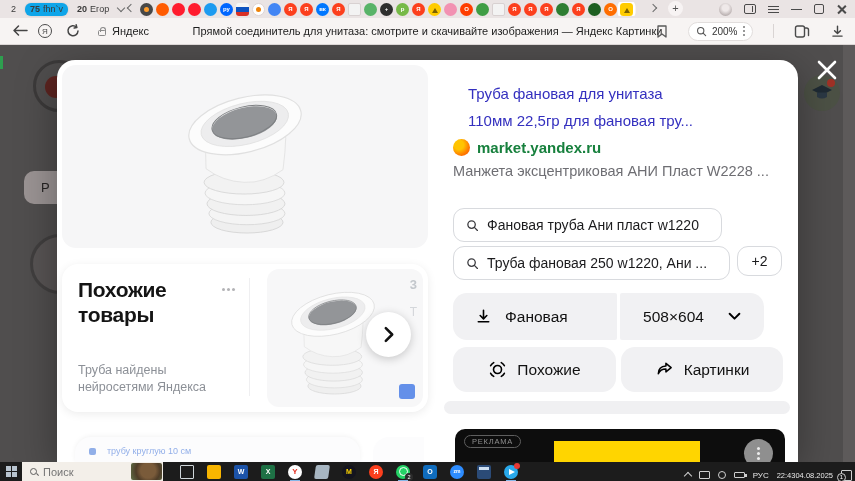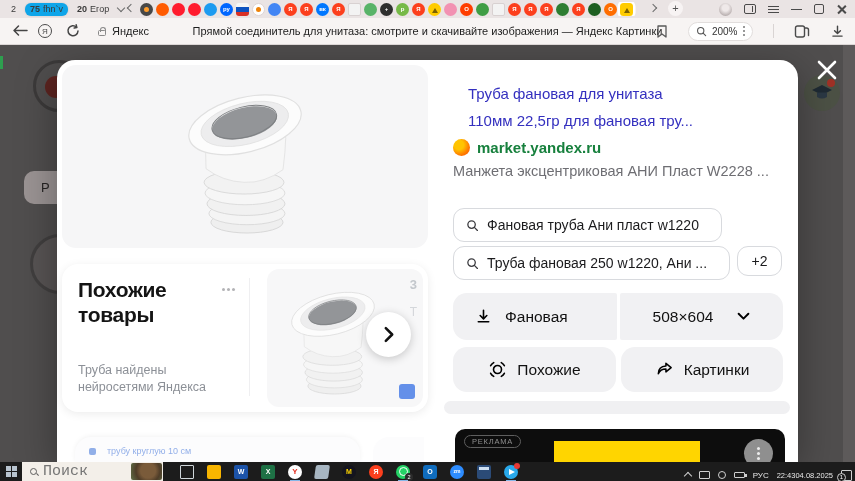--- a/index.html
+++ b/index.html
@@ -88,38 +88,38 @@
   .vsource{position:absolute;left:9px;top:79px;display:flex;align-items:center;gap:7px}
   .src-ico{width:17px;height:17px;border-radius:50%;background:radial-gradient(circle at 35% 35%,#ffc400 0 30%,#ff7a00 65%,#f04f00 100%)}
   .src-text{font-size:15px;font-weight:700;color:#17803d}
   .vdesc{position:absolute;left:9px;top:103px;width:334px;font-size:14.5px;color:#6e6e73;white-space:nowrap;overflow:hidden}
   .chip{position:absolute;height:30px;background:#fff;border:1px solid #d8dade;border-radius:11px;display:flex;align-items:center;gap:8px;padding:16px 12px;font-size:14px;color:#1b1b1d;white-space:nowrap;overflow:hidden}
   .chip1{left:9px;top:148px;width:269px}
   .chip2{left:9px;top:186px;width:277px}
   .chip-more{left:293px;top:186px;width:45px;justify-content:center;padding:0}
   .seg{position:absolute;top:233px;height:47px;background:#f1f1f3;display:flex;align-items:center;font-size:15.5px;color:#111}
   .seg-dl{left:9px;width:164px;border-radius:14px 2px 2px 14px;padding-left:22px;gap:13px}
-  .seg-res{left:176px;width:163px;border-radius:2px 14px 14px 2px;justify-content:center;gap:24px}
+  .seg-res{left:176px;width:144px;border-radius:2px 14px 14px 2px;justify-content:center;gap:24px}
   .btn{position:absolute;top:287px;height:45px;background:#f1f1f3;border-radius:14px;display:flex;align-items:center;justify-content:center;gap:10px;font-size:15.5px;color:#111}
   .btn-sim{left:9px;width:163px}
   .btn-send{left:177px;width:162px}
   .grayband{position:absolute;left:0;top:341px;width:346px;height:13px;background:#f0f0f2;border-radius:8px}
   .adcard{position:absolute;left:0;top:357px;width:346px;height:45px;background:#fff;border-radius:16px 16px 0 0}
   .adbanner{position:absolute;left:11px;top:12px;width:330px;height:33px;background:#0d0d0d;border-radius:10px 10px 0 0;overflow:hidden}
   .adlabel{position:absolute;left:9px;top:6px;height:13px;line-height:12px;padding:0 7px;border:1px solid #5f5f5f;border-radius:7px;color:#8f8f8f;font-size:7.5px;letter-spacing:.8px}
   .adyellow{position:absolute;left:99px;top:12px;width:146px;height:21px;background:#ffd500}
   .addots{position:absolute;right:12px;top:10px;width:29px;height:29px;border-radius:50%;background:#8f8f8f}
   .addots::after{content:"";position:absolute;left:13px;top:13px;width:3px;height:3px;border-radius:50%;background:#ececec;box-shadow:0 -5px 0 #ececec,0 5px 0 #ececec}
 
   
   .taskbar{position:absolute;left:0;top:462px;width:855px;height:19px;background:#1c1c1c;z-index:40}
   .start{position:absolute;left:6px;top:4px;width:11px;height:11px}
   .start::before{content:"";position:absolute;width:5px;height:5px;background:#b8c4cf;box-shadow:6px 0 0 #b8c4cf,0 6px 0 #b8c4cf,6px 6px 0 #b8c4cf}
   .tsearch{position:absolute;left:22px;top:0;width:141px;height:19px;background:#f3efe9;display:flex;align-items:center;gap:6px;padding-left:8px}
-  .tsearch input{border:none;outline:none;background:transparent;font-size:15px;width:70px;color:#444;font-family:Liberation Mono, monospace}
+  .tsearch input{border:none;outline:none;background:transparent;font-size:11px;width:70px;color:#444;font-family:Liberation Sans, sans-serif}
   .tmag{width:7px;height:7px;border:1.2px solid #5f5f5f;border-radius:50%;position:relative;flex:0 0 auto}
   .tmag::after{content:"";position:absolute;left:5px;top:5px;width:3px;height:1.2px;background:#5f5f5f;transform:rotate(45deg)}
   .owl{position:absolute;right:1px;top:1px;width:31px;height:17px;border-radius:2px;background:radial-gradient(circle at 55% 45%,#7a5b3a 0 38%,#4e3c28 62%,#5f7048 100%)}
   .tb-apps{position:absolute;left:180px;top:2px;display:flex;gap:13px;height:15px;align-items:center}
   .tbicon{position:relative;width:14px;height:14px;flex:0 0 auto;display:flex;align-items:center;justify-content:center}
   .tbicon b{font-weight:700;font-size:7px;color:#fff;line-height:1}
   .tb-task-view{border:1.2px solid #cfd6da;border-radius:1px}
   .tb-file-explorer{background:#f8b500;border-radius:2px}
   .tb-word{background:#1c53a8;border-radius:2px}
   .tb-excel{background:#1e7145;border-radius:2px}

